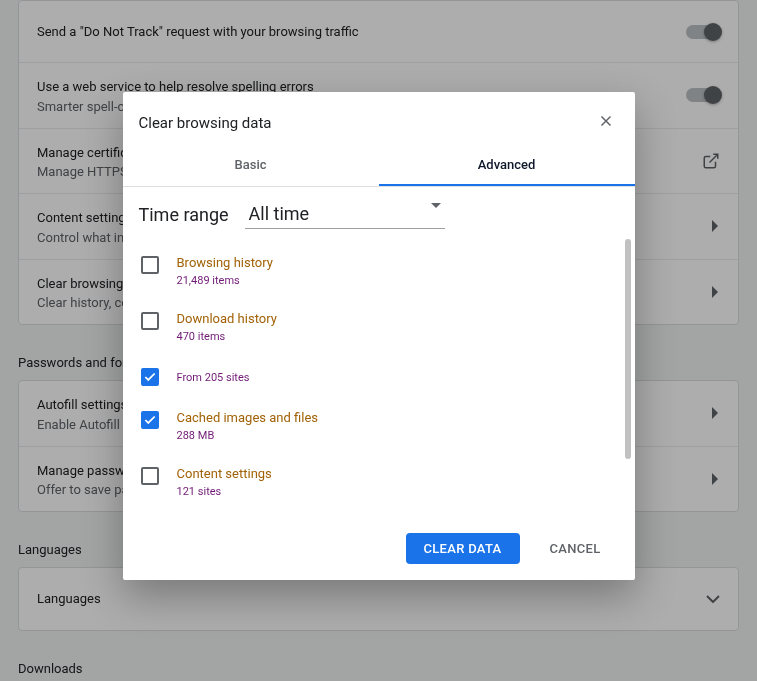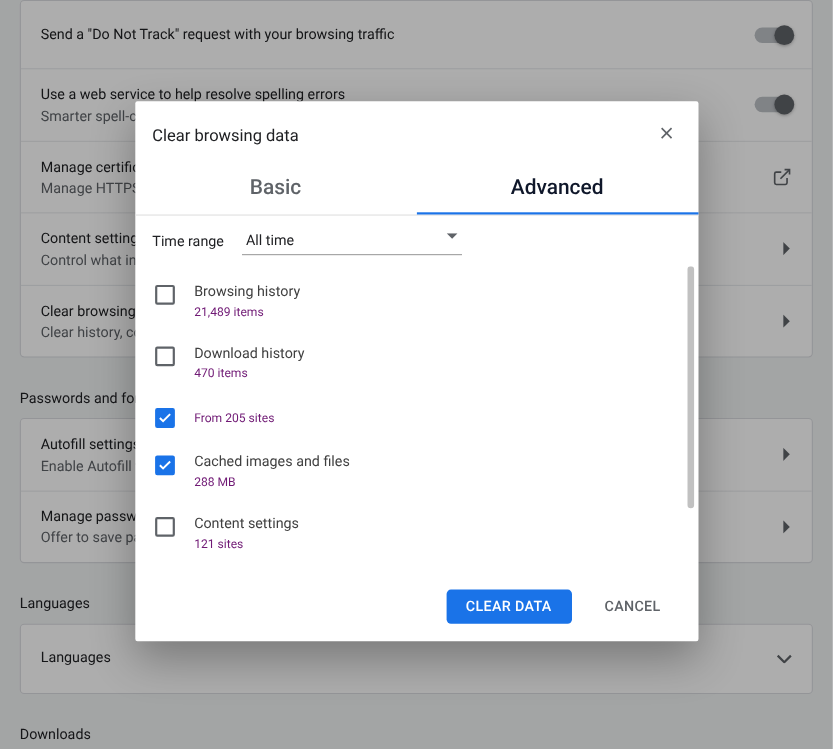--- a/index.html
+++ b/index.html
@@ -97,37 +97,37 @@
     .dialog-title { font-size: 15px; color: #202124; }
     .close-btn { cursor: pointer; color: #5f6368; padding: 4px; }
     .tabs {
       display: flex;
       border-bottom: 1px solid #e0e0e0;
     }
     .tab {
       flex: 1;
       text-align: center;
       padding: 12px 0;
-      font-size: 19px;
+      font-size: 13px;
       font-weight: 500;
       color: #5f6368;
       cursor: pointer;
       border-bottom: 2px solid transparent;
     }
     .tab.active { color: #0f172a; border-bottom-color: #1a73e8; }
 
     .dialog-body {
       position: relative;
     }
     .time-row {
       display: flex;
       align-items: center;
       padding: 12px 16px 10px 16px;
       gap: 16px;
-      font-size: 13px;
+      font-size: 18px;
     }
     .select {
       border: none;
       border-bottom: 1px solid #9e9e9e;
       padding: 4px 4px 4px 4px;
       width: 200px;
       display: flex;
       justify-content: space-between;
       color: #202124;
     }
@@ -155,21 +155,21 @@
       justify-content: center;
       cursor: pointer;
       margin-top: 1px;
     }
     .checkbox.checked {
       background: #1a73e8;
       border-color: #1a73e8;
     }
     .checkbox.checked svg { display: block; }
     .checkbox svg { display: none; color: #fff; }
-    .check-text .label { font-size: 13px; color: #404040; }
+    .check-text .label { font-size: 13px; color: #a16207; }
     .check-text .sub { font-size: 11px; color: #701a75; margin-top: 4px; }
 
     .scroll-thumb {
       position: absolute;
       right: 4px;
       top: 0;
       width: 6px;
       height: 220px;
       background: #c1c1c1;
       border-radius: 4px;

